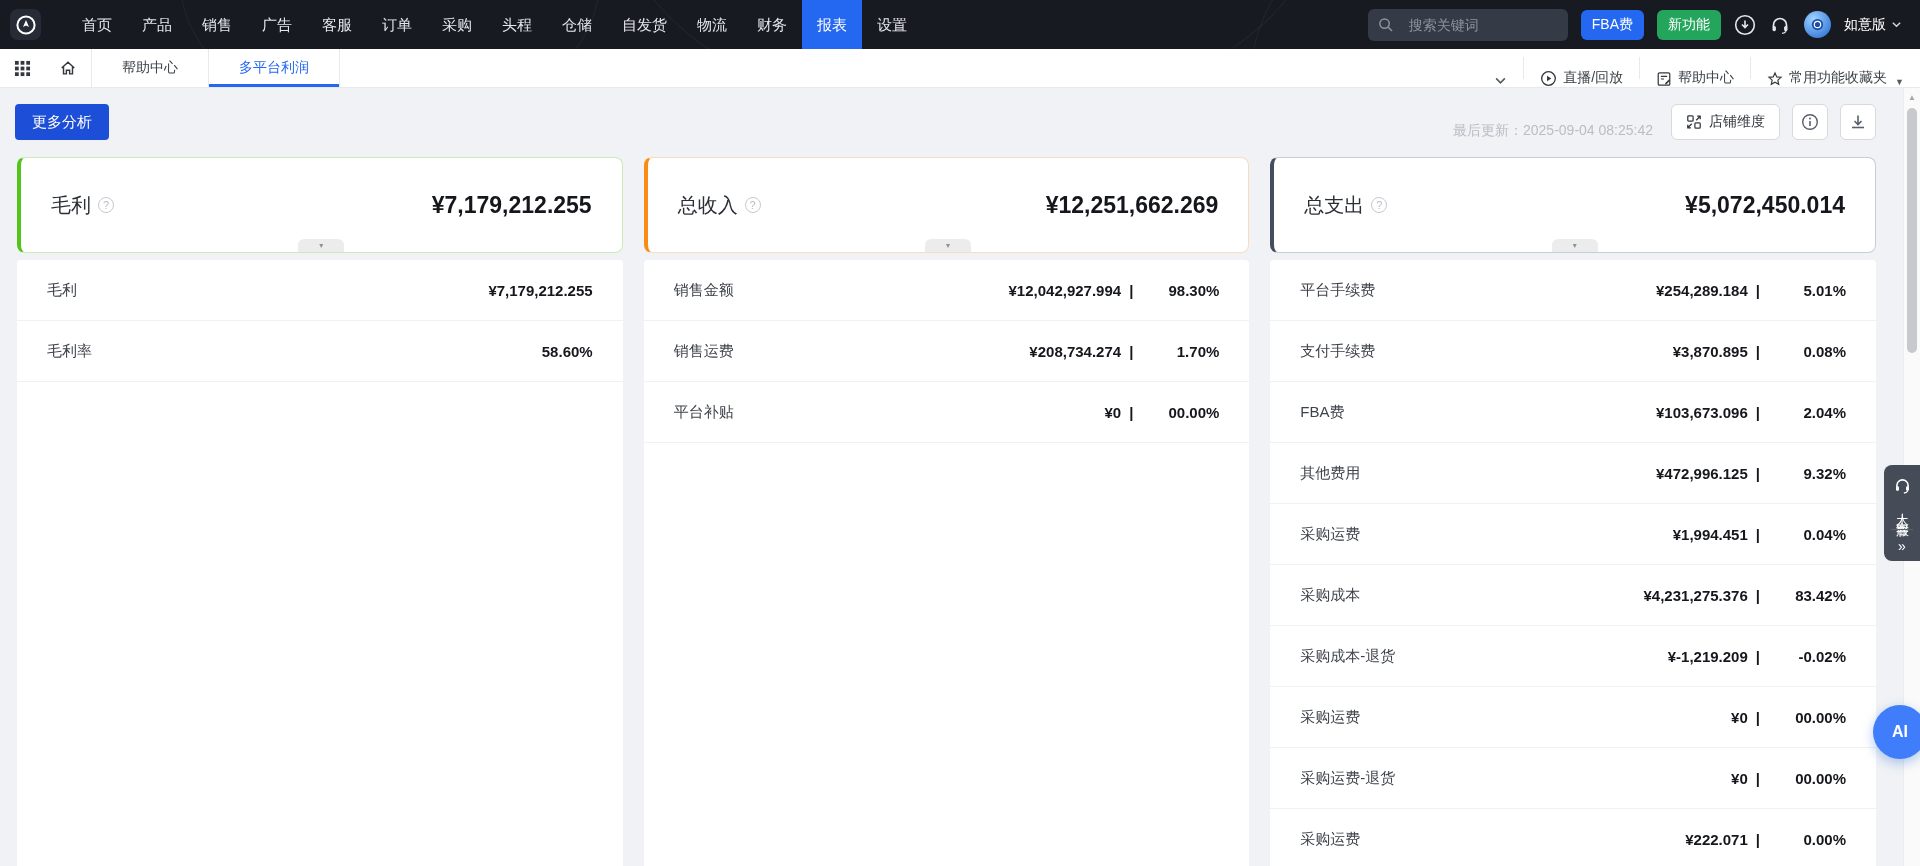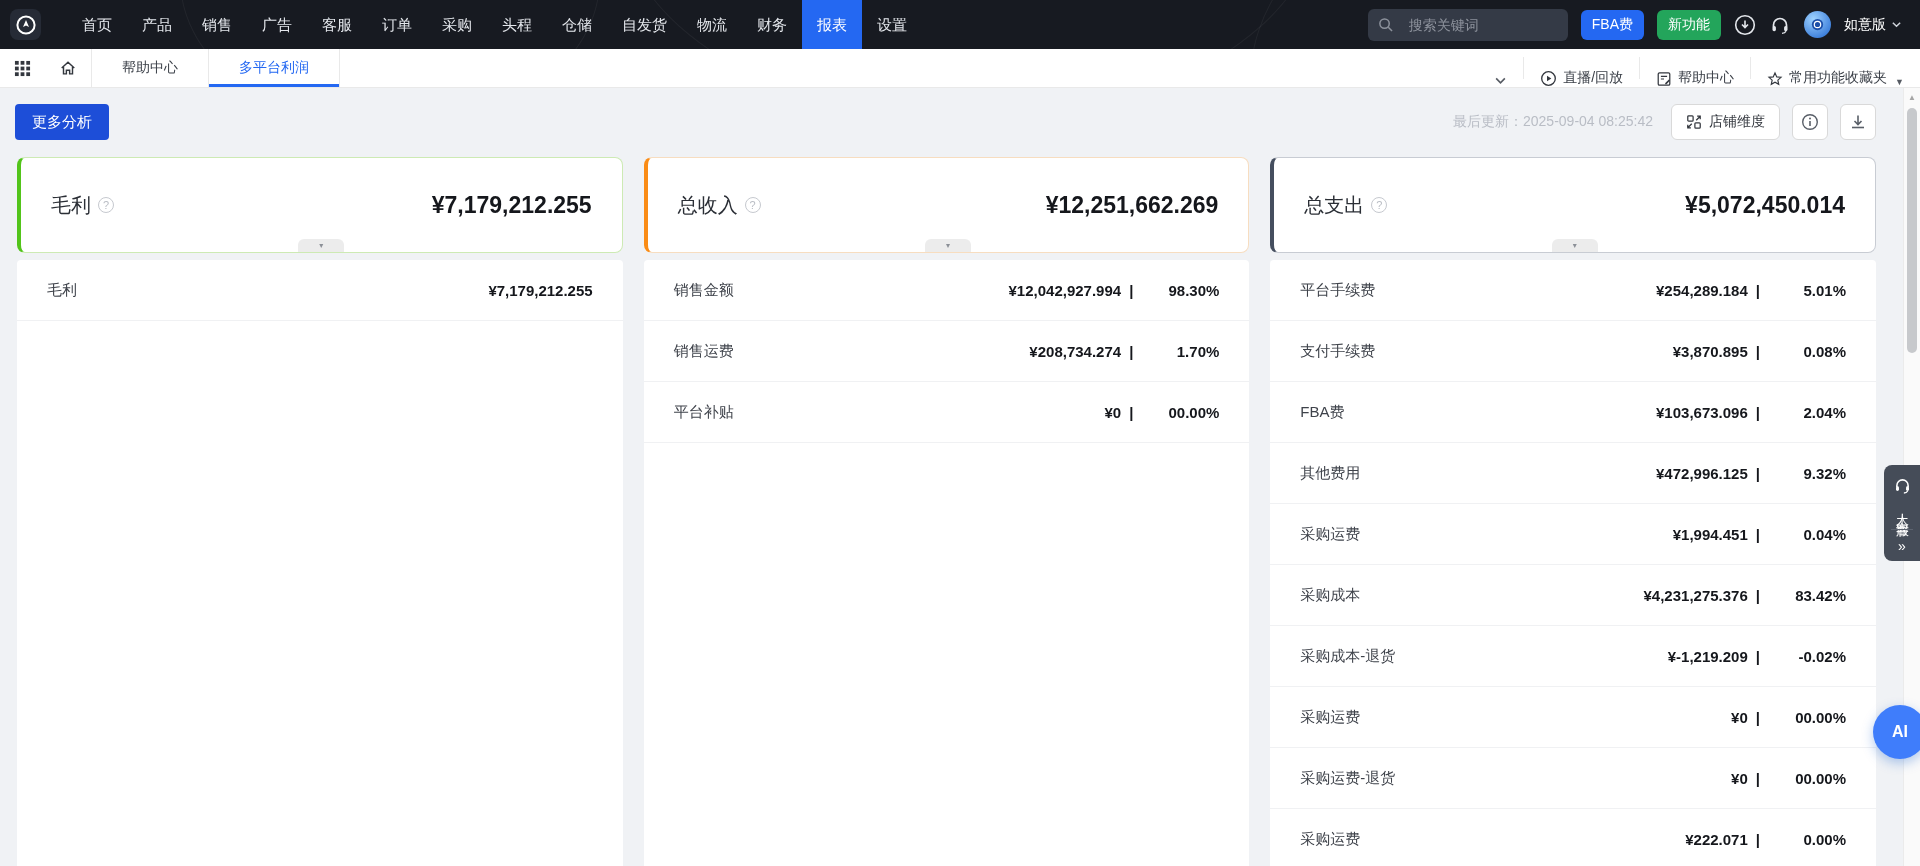--- a/index.html
+++ b/index.html
@@ -34,21 +34,21 @@
   .tab { display:flex; align-items:center; justify-content:center; padding:0 30px; font-size:14px; color:#3a3f47; position:relative; cursor:pointer; white-space:nowrap;text-align:center; }
   .tab.active { color:#2468f2; }
   .tab.active::after { content:""; position:absolute; left:0; right:0; bottom:0; height:3px; background:#2468f2; }
   .tabbar-right { margin-left:auto; display:flex; align-items:stretch; font-size:14px; color:#3a3f47; }
   .tbr-item { display:flex; align-items:flex-end; gap:6px; padding:0 16px; cursor:pointer; white-space:nowrap; }
   .caret-dn { font-size:9px; color:#565b63; margin-left:2px; }
 
   
   .toolbar { display:flex; align-items:center; padding:16px 44px 0 15px; }
   .btn-primary { height:36px; padding:0 17px; background:#1d4ed8; color:#fff; font-size:15px; border:0; border-radius:4px; cursor:pointer; font-family:inherit; }
-  .toolbar-right { margin-left:auto; display:flex; align-items:center; gap:12px; }
+  .toolbar-right { margin-left:auto; display:flex; align-items:flex-end; gap:12px; }
   .last-updated { color:#b9bdc5; font-size:14px; margin-right:6px; }
   .btn-outline { height:36px; background:#fff; border:1px solid #d9d9d9; border-radius:6px; display:flex; align-items:center; gap:7px; padding:0 14px; font-size:14px; color:#33373e; cursor:pointer; font-family:inherit; }
   .icon-sq { width:36px; height:36px; background:#fff; border:1px solid #d9d9d9; border-radius:6px; display:flex; align-items:center; justify-content:center; color:#595f68; cursor:pointer; }
 
   
   .cards { display:grid; grid-template-columns:repeat(3,1fr); gap:21px; margin:17px 44px 0 17px; }
   .card-header { height:96px; background:#fff; border-radius:8px; border:1px solid var(--bdr); border-left:4px solid var(--accent); display:flex; align-items:center; justify-content:space-between; padding:0 30px; position:relative; }
   .card-title { font-size:20px; color:#2b2f36; display:flex; align-items:center; gap:7px; }
   .help-icon { width:16px; height:16px; border:1px solid #c6c9cf; border-radius:50%; color:#b9bdc4; font-size:11px; line-height:14px; text-align:center; cursor:pointer; font-weight:400; }
   .card-value { font-size:23px; font-weight:700; color:#15171c; }
@@ -242,20 +242,26 @@
           <span class="chev">▾</span>
         </div>
       </div>
       <div class="card-body">
         <div class="rowline">
           <span class="row-label">毛利</span>
           <div class="row-right">
             <span>¥7,179,212.255</span>
           </div>
         </div>
+        <div class="rowline">
+          <span class="row-label">毛利率</span>
+          <div class="row-right">
+            <span>58.60%</span>
+          </div>
+        </div>
       </div>
     </div>
     <div class="card-col" style="--accent: #fa8c16; --bdr: #f7ddc0;">
       <div class="card-header">
         <div class="card-title">
           <span>总收入</span>
           <span class="help-icon">?</span>
         </div>
         <div class="card-value">¥12,251,662.269</div>
         <div class="collapse-tab">

